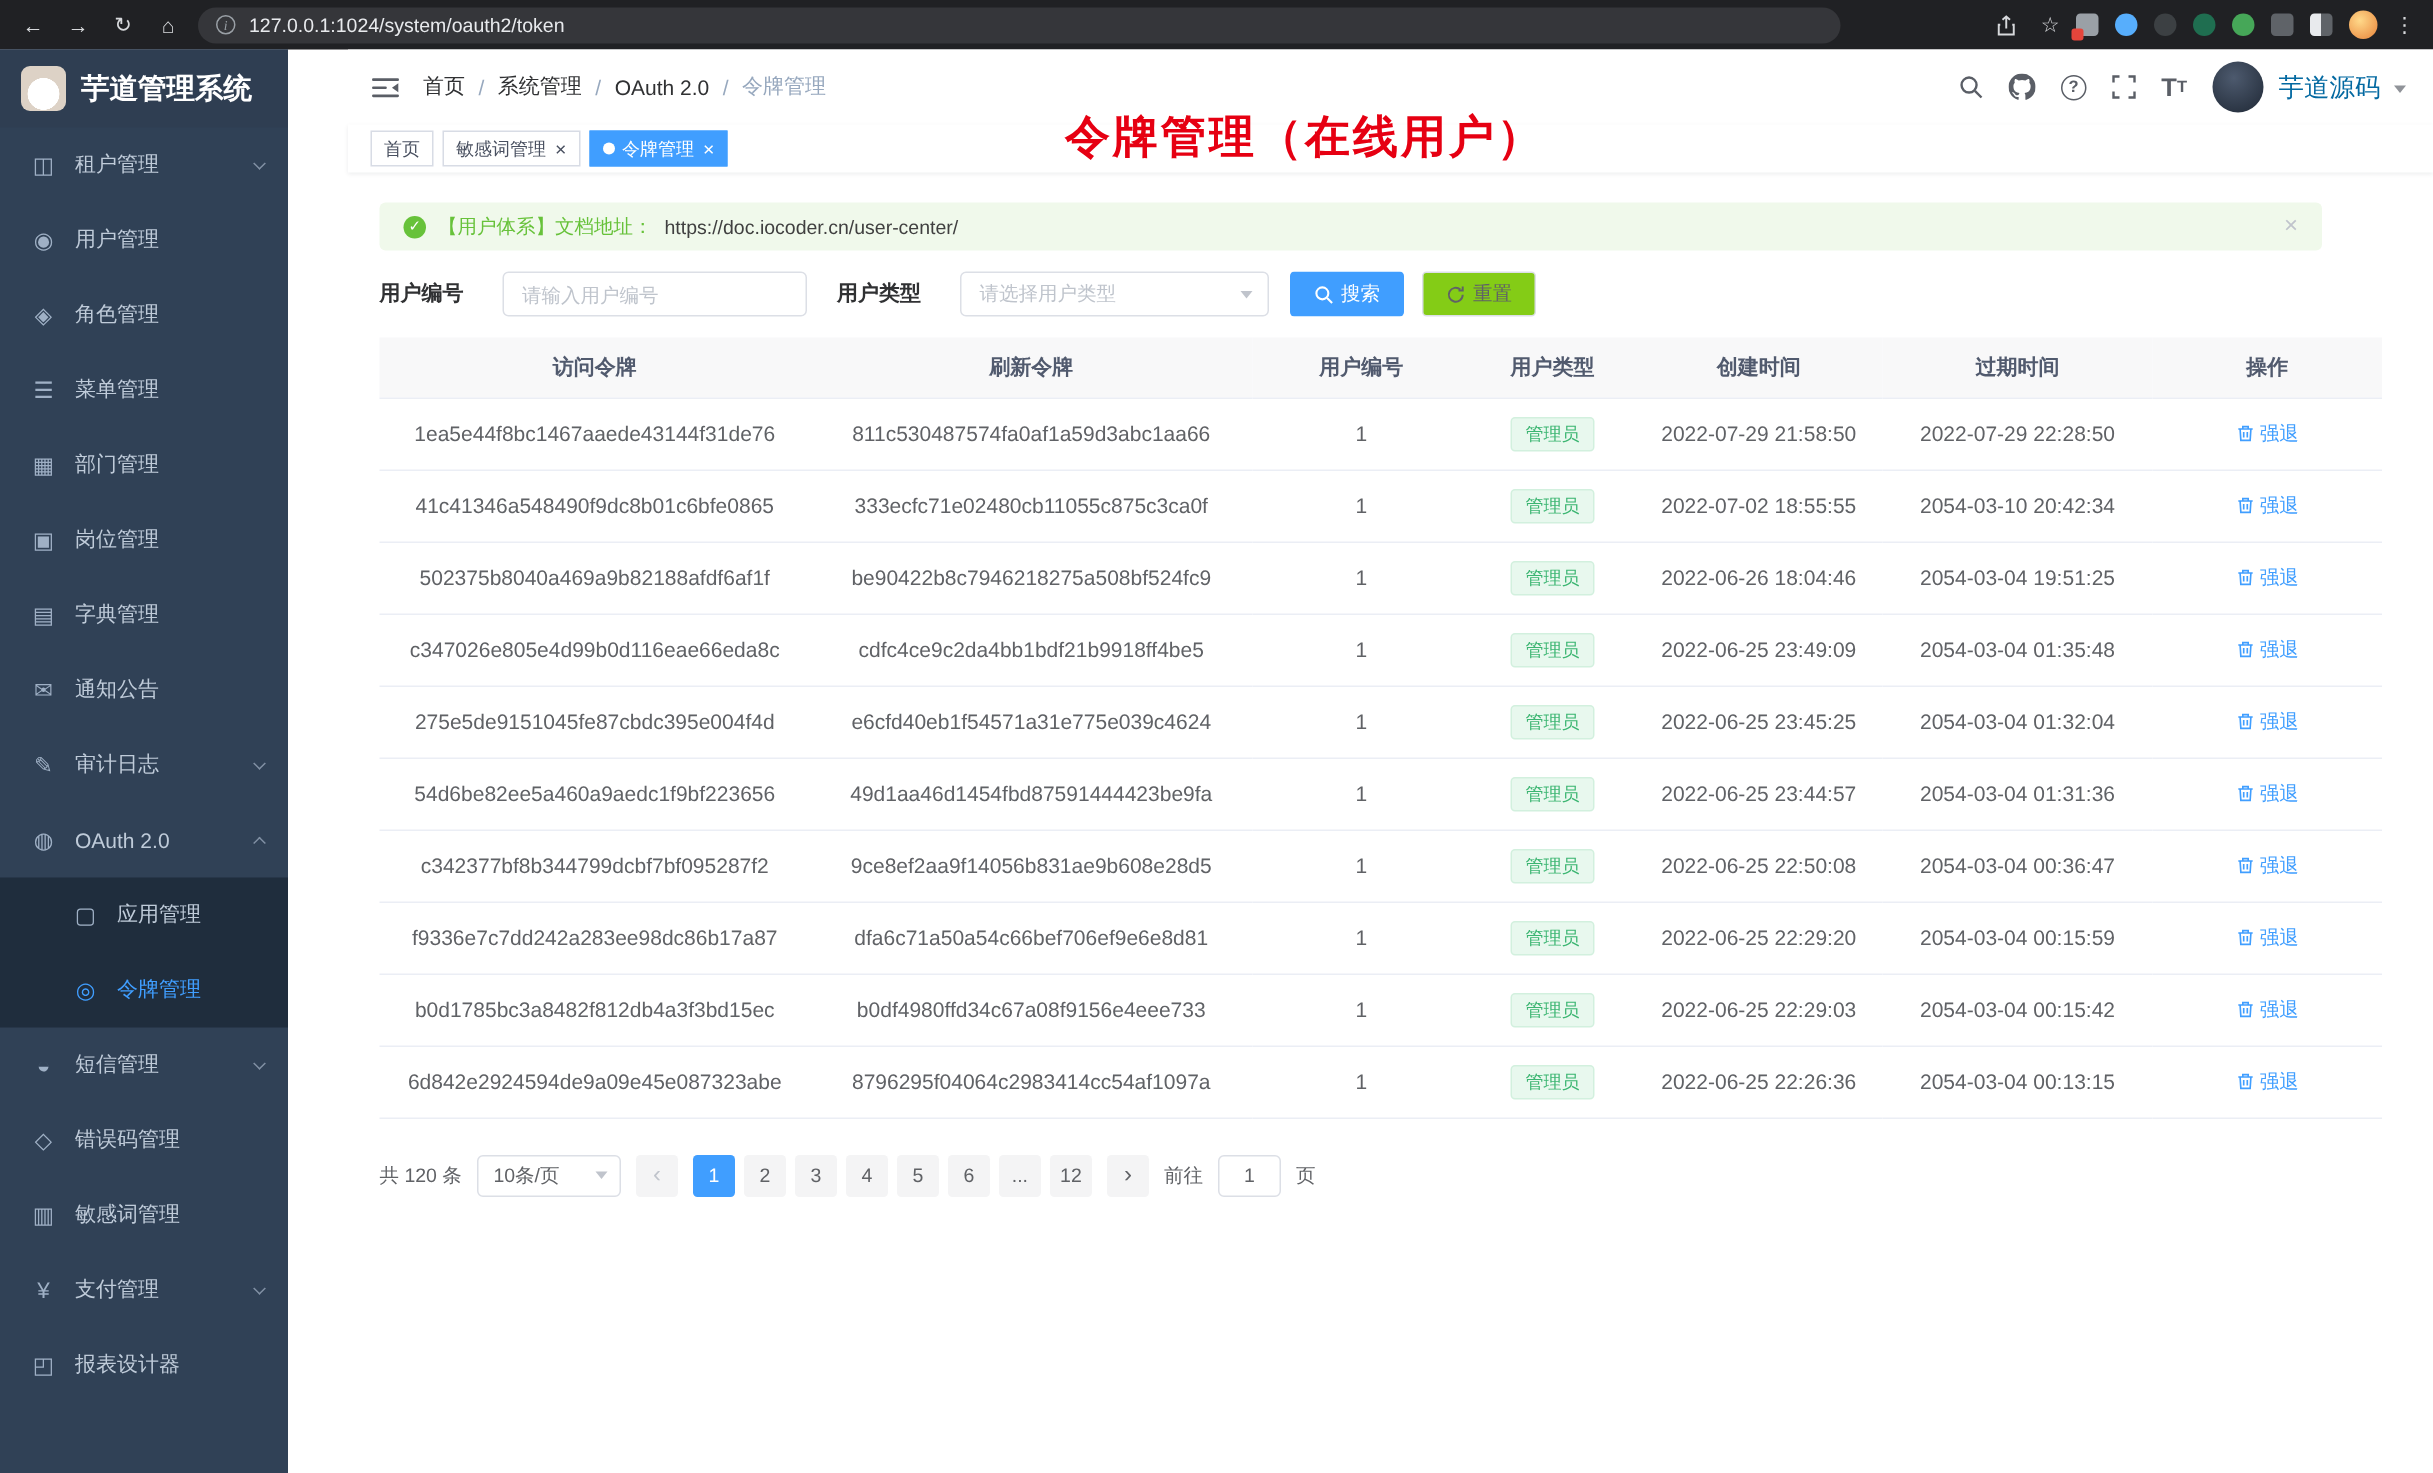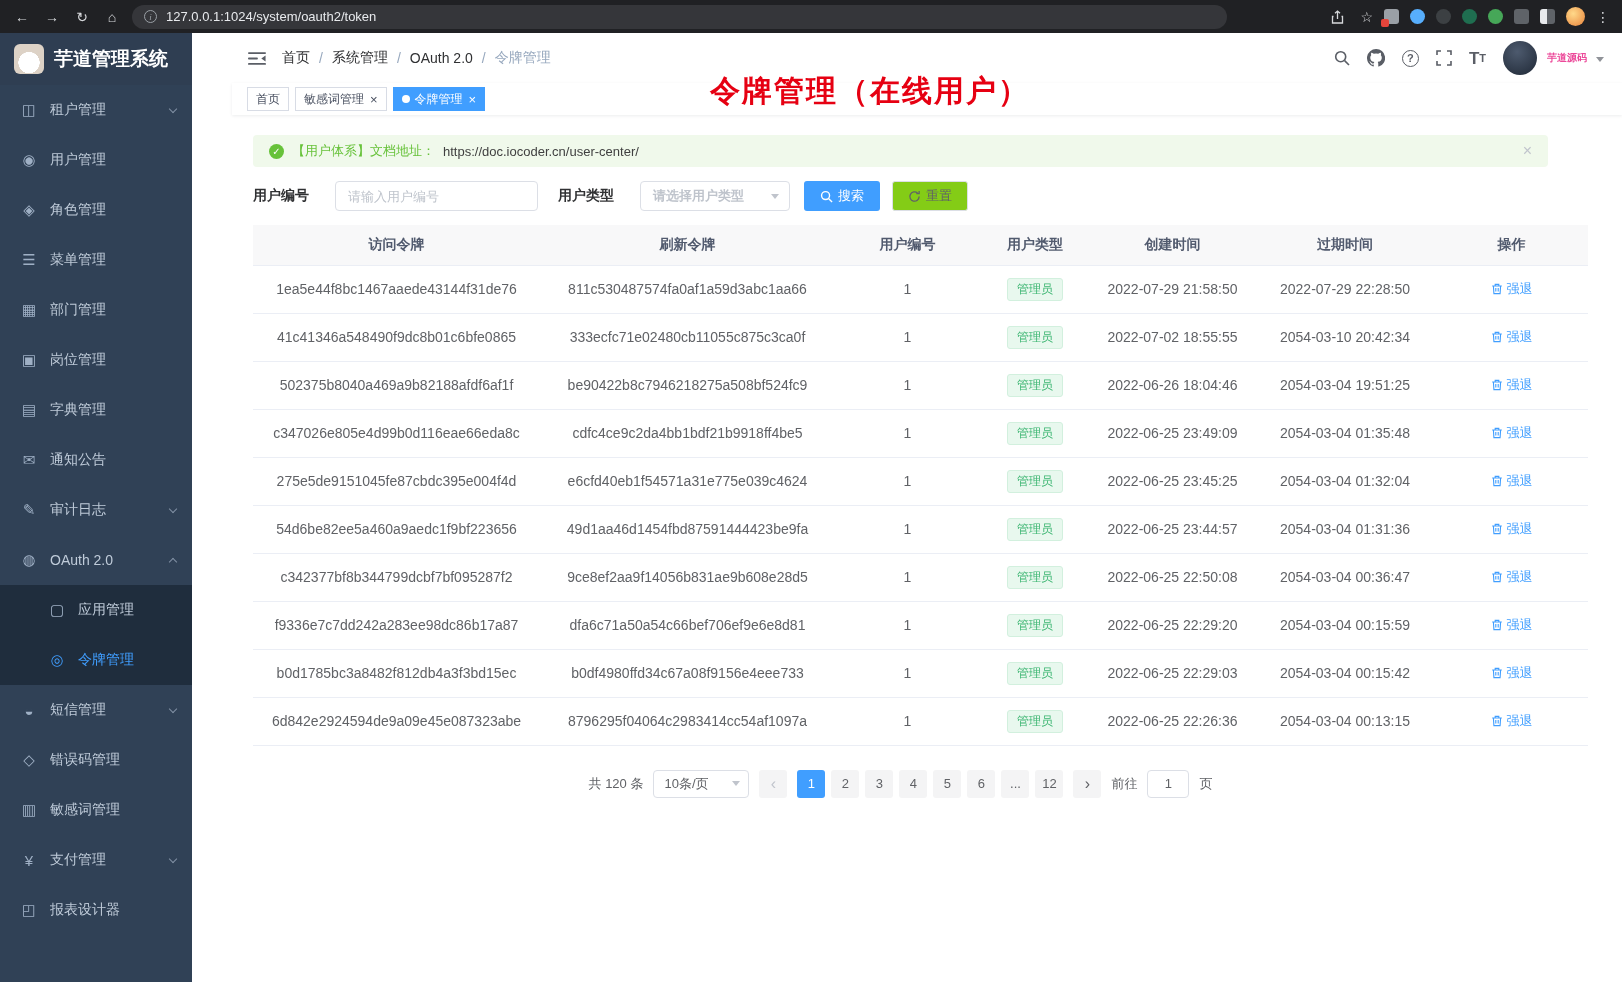--- a/index.html
+++ b/index.html
@@ -51,21 +51,21 @@
   .breadcrumb{display:flex;align-items:center;gap:9px;font-size:14px;color:#303133;}
   .bc-sep{color:#97a8be;}
   .bc-item{cursor:pointer;}
   .bc-item.last{color:#97a8be;cursor:default;}
   .top-right{margin-left:auto;display:flex;align-items:center;gap:17px;color:#5a5e66;}
   .t-icon{display:inline-flex;align-items:center;justify-content:center;cursor:pointer;}
   .help{width:17px;height:17px;border:1.5px solid #5a5e66;border-radius:50%;font-size:11px;font-weight:bold;}
   .tt{font-weight:bold;font-size:17px;line-height:1;}
   .tt small{font-size:11px;font-weight:bold;}
   .t-avatar{width:34px;height:34px;border-radius:50%;background:radial-gradient(circle at 42% 32%,#4d5a6e,#1f2835);cursor:pointer;flex-shrink:0;}
-  .t-name{font-size:10px;color:#ec4899;cursor:pointer;margin-left:-7px;font-weight:bold;}
+  .t-name{font-size:17px;color:#0369a1;cursor:pointer;margin-left:-7px;}
   .caret{width:0;height:0;border-left:4px solid transparent;border-right:4px solid transparent;border-top:5px solid #909399;cursor:pointer;margin-left:-8px;margin-top:3px;}
   .annotation{position:absolute;left:478px;top:38px;font-size:30px;font-weight:700;color:#e60012;z-index:40;letter-spacing:2px;white-space:nowrap;}
 
   
   .tags{height:32px;display:flex;align-items:center;padding:0 15px;gap:6px;box-shadow:0 1px 3px rgba(0,21,41,.08);position:relative;z-index:2;background:#fff;}
   .tag{height:24px;display:inline-flex;align-items:center;gap:5px;padding:0 8px;border:1px solid #d8dce5;background:#fff;color:#495060;font-size:12px;cursor:pointer;white-space:nowrap;}
   .tag.active{background:#409eff;border-color:#409eff;color:#fff;}
   .tag-dot{width:8px;height:8px;border-radius:50%;background:#fff;}
   .tag-close{font-size:13px;line-height:1;margin-left:1px;}
 
@@ -75,34 +75,34 @@
   .check{width:15px;height:15px;border-radius:50%;background:#67c23a;color:#fff;font-size:10px;display:inline-flex;align-items:center;justify-content:center;flex-shrink:0;}
   .notice-text{color:#67c23a;font-size:13px;}
   .notice-link{color:#404040;font-size:13px;text-decoration:none;cursor:pointer;}
   .notice-close{margin-left:auto;color:#c0c4cc;font-size:16px;cursor:pointer;line-height:1;}
 
   .filters{display:flex;align-items:center;margin:14px 0;}
   .f-label{font-size:14px;font-weight:700;color:#303133;margin-right:26px;white-space:nowrap;}
   .lab2{margin-left:20px;}
   .f-input{width:203px;height:30px;border:1px solid #dcdfe6;border-radius:4px;padding:0 12px;font-size:13px;color:#606266;outline:none;font-family:inherit;}
   .f-input::placeholder{color:#bfc4cc;}
-  .f-select{width:150px;height:30px;border:1px solid #dcdfe6;border-radius:4px;padding:0 10px 0 12px;display:flex;align-items:center;justify-content:space-between;cursor:pointer;background:#fff;font-weight:bold;}
+  .f-select{width:206px;height:30px;border:1px solid #dcdfe6;border-radius:4px;padding:0 10px 0 12px;display:flex;align-items:center;justify-content:space-between;cursor:pointer;background:#fff;}
   .f-placeholder{color:#bfc4cc;font-size:13px;}
   .sel-caret{width:0;height:0;border-left:4px solid transparent;border-right:4px solid transparent;border-top:5px solid #c0c4cc;}
   .btn{height:30px;display:inline-flex;align-items:center;gap:5px;padding:0 15px;border-radius:3px;font-size:13px;cursor:pointer;border:1px solid transparent;font-family:inherit;}
   .btn.primary{background:#409eff;color:#fff;margin-left:14px;}
   .btn.plain{background:#84cc16;border-color:#dcdfe6;color:#606266;margin-left:12px;}
 
   .tbl{width:100%;border-collapse:collapse;table-layout:fixed;}
   .tbl th{height:40px;background:#f8f8f9;color:#515a6e;font-size:14px;font-weight:700;border-bottom:1px solid #ebeef5;text-align:center;white-space:nowrap;}
   .tbl td{height:48px;text-align:center;font-size:14px;color:#606266;border-bottom:1px solid #ebeef5;white-space:nowrap;overflow:hidden;}
   .badge{display:inline-block;padding:2px 9px;font-size:12px;color:#3bb571;background:#e8f8ee;border:1px solid #d2f0de;border-radius:3px;line-height:17px;}
   .action-link{color:#409eff;font-size:13px;display:inline-flex;align-items:center;gap:4px;cursor:pointer;}
 
-  .pager{display:flex;align-items:center;justify-content:center;margin-top:24px;font-size:13px;color:#606266;gap:10px;}
+  .pager{display:flex;align-items:center;justify-content:flex-start;margin-top:24px;font-size:13px;color:#606266;gap:10px;}
   .pg-size{width:96px;height:28px;border:1px solid #dcdfe6;border-radius:4px;display:flex;align-items:center;justify-content:space-between;padding:0 8px 0 10px;cursor:pointer;background:#fff;}
   .pg-pages{display:inline-flex;gap:6px;}
   .pg-btn{min-width:28px;height:28px;background:#f4f4f5;border:none;border-radius:3px;color:#606266;font-size:13px;cursor:pointer;font-family:inherit;padding:0 4px;}
   .pg-btn.active{background:#409eff;color:#fff;}
   .pg-btn.nav{font-size:16px;line-height:1;}
   .pg-btn.prev{color:#c0c4cc;}
   .pg-goto{width:42px;height:28px;border:1px solid #dcdfe6;border-radius:4px;text-align:center;font-size:13px;color:#606266;outline:none;font-family:inherit;}
   .pg-goto-label{white-space:nowrap;}
 </style>
 </head>

